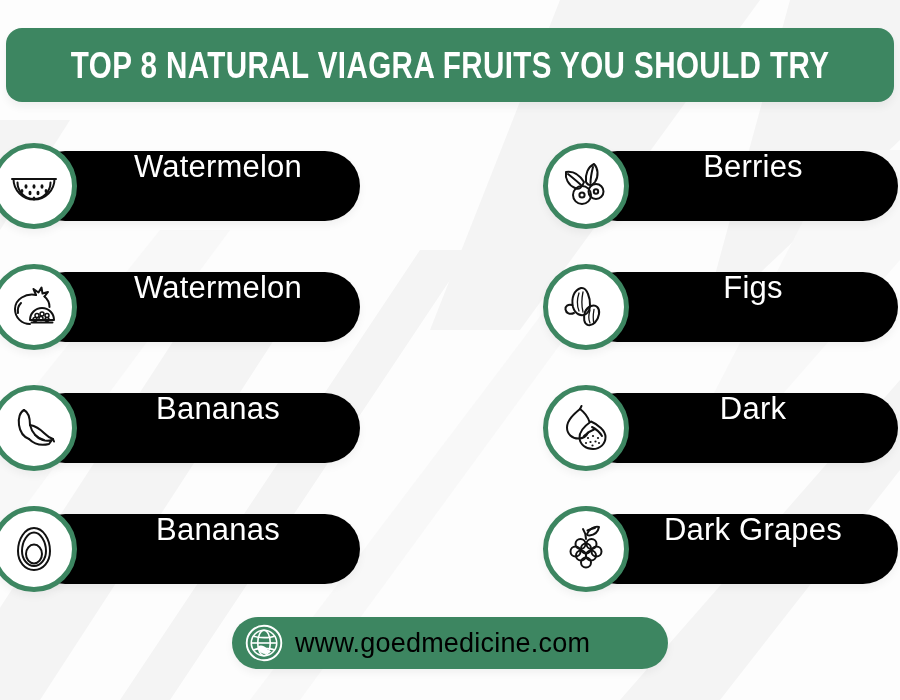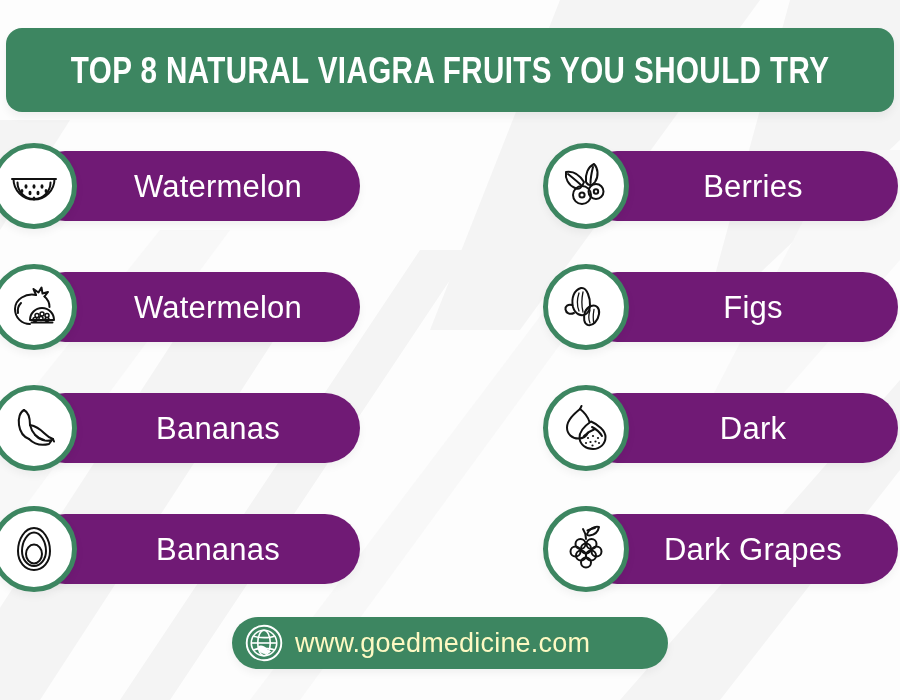--- a/index.html
+++ b/index.html
@@ -29,21 +29,21 @@
     pointer-events: none;
     z-index: 0;
   }
 
   
   .title-bar {
     position: absolute;
     left: 6px;
     top: 28px;
     width: 888px;
-    height: 84px;
+    height: 74px;
     background: #3d8661;
     border-radius: 16px;
     box-shadow: 0 5px 9px rgba(0,0,0,0.055);
     display: flex;
     align-items: center;
     justify-content: center;
     z-index: 3;
   }
   .title-text {
     color: #ffffff;
@@ -60,25 +60,25 @@
   
   .item {
     position: absolute;
     height: 86px;
     z-index: 2;
   }
   .item .pill {
     position: absolute;
     top: 8px;
     height: 70px;
-    background: #701a75;
+    background: #000000;
     border-radius: 35px;
     box-shadow: 0 4px 8px rgba(0,0,0,0.05);
     display: flex;
-    align-items: center;
+    align-items: flex-start;
     z-index: 1;
   }
   .item .pill-label {
     color: #ffffff;
     font-size: 31px;
     font-weight: 400;
     letter-spacing: 0.2px;
     white-space: nowrap;
     line-height: 1;
   }
@@ -125,21 +125,21 @@
     align-items: center;
     z-index: 3;
   }
   .footer-globe {
     width: 38px;
     height: 38px;
     margin-left: 13px;
     flex: 0 0 auto;
   }
   .footer-url {
-    color: #fef9c3;
+    color: #000000;
     font-size: 27px;
     letter-spacing: 0.2px;
     margin-left: 12px;
     white-space: nowrap;
     line-height: 1;
   }
 </style>
 </head>
 <body>
 

